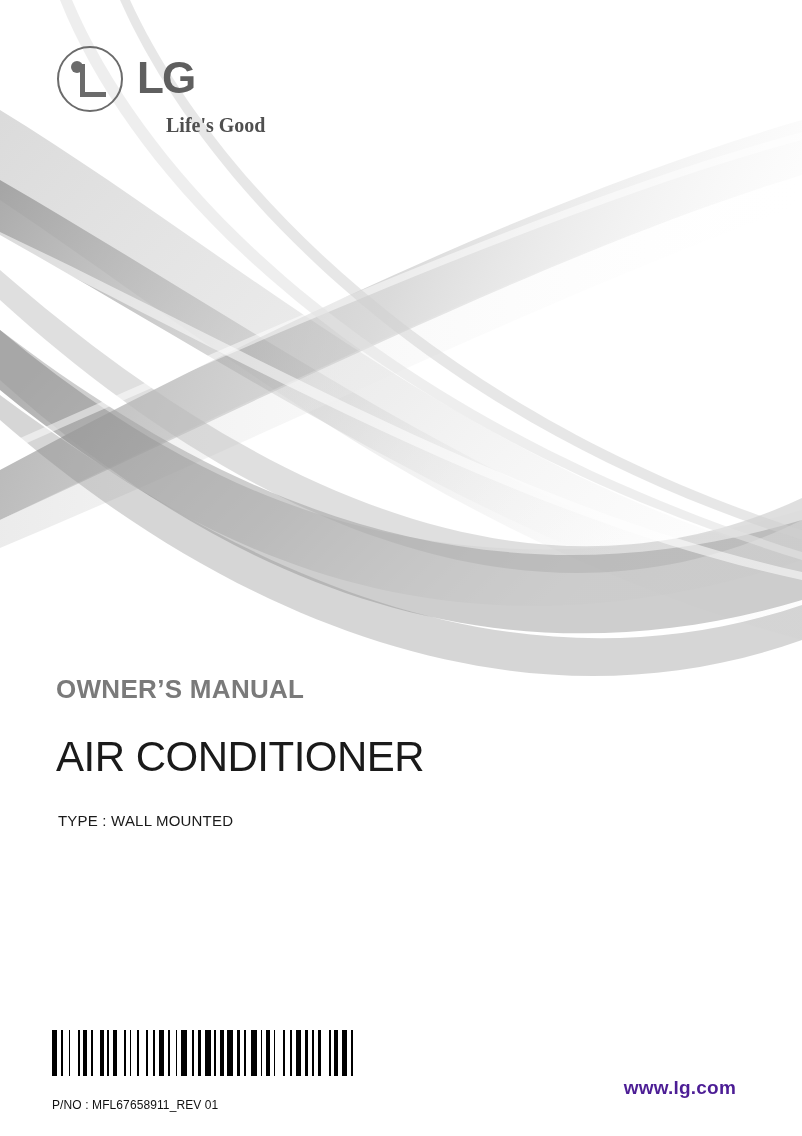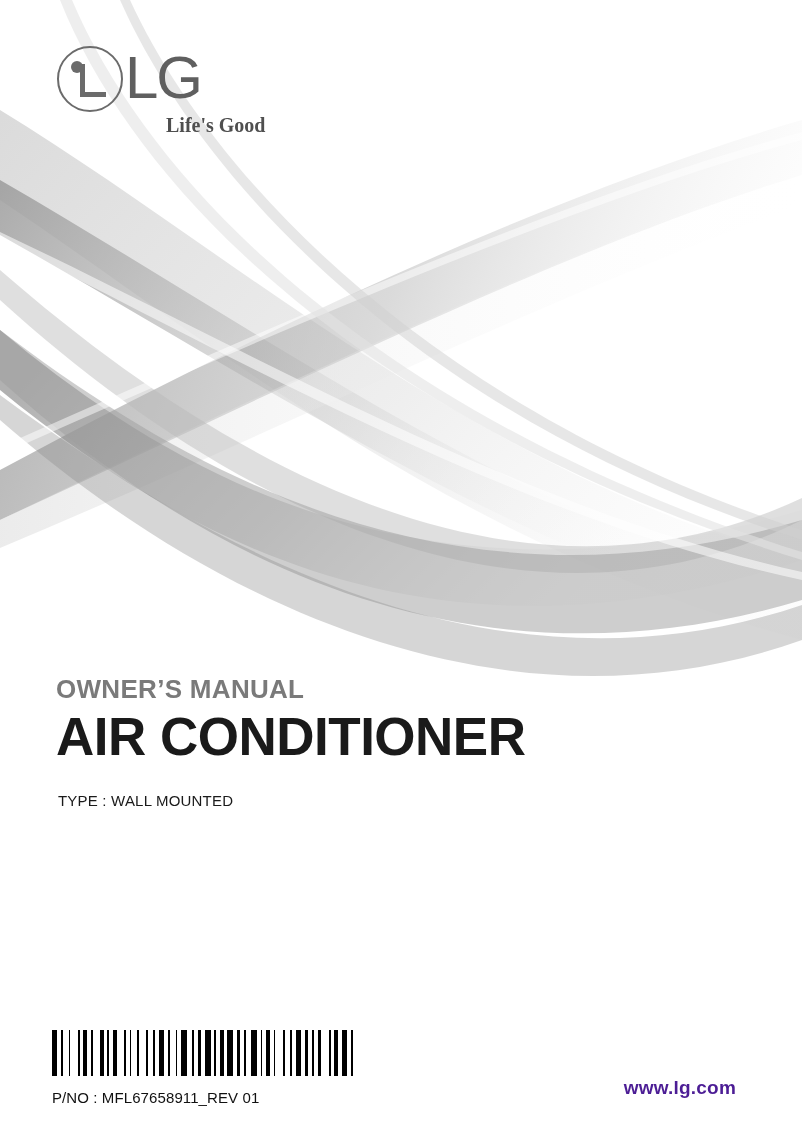--- a/index.html
+++ b/index.html
@@ -70,24 +70,24 @@
   .logo-ell-foot {
     position: absolute;
     left: 23px;
     top: 46px;
     width: 26px;
     height: 5px;
     background: #6b6b6b;
   }
   .logo-lg-text {
     position: absolute;
-    left: 68px;
+    left: 80px;
     top: -4px;
-    font-size: 60px;
-    font-weight: normal;
+    font-size: 44px;
+    font-weight: bold;
     letter-spacing: -2px;
     color: #5f5f5f;
     font-family: "Liberation Sans", sans-serif;
     line-height: 72px;
   }
   .logo-tagline {
     position: absolute;
     left: 81px;
     top: 68px;
     font-size: 20px;
@@ -107,26 +107,26 @@
   }
   .owners-manual {
     font-size: 26px;
     font-weight: bold;
     color: #7a7a7a;
     letter-spacing: 0.3px;
     line-height: 32px;
     margin: 0;
   }
   .product-title {
-    font-size: 53px;
-    font-weight: bold;
+    font-size: 42px;
+    font-weight: normal;
     color: #1a1a1a;
     letter-spacing: -0.5px;
     line-height: 62px;
-    margin: 1px 0 0 0;
+    margin: 21px 0 0 0;
   }
   .read-note {
     font-size: 17px;
     color: #202020;
     line-height: 23px;
     margin: 14px 0 0 2px;
     max-width: 500px;
   }
   .type-line {
     font-size: 15px;
@@ -146,23 +146,23 @@
     align-items: flex-end;
     height: 46px;
   }
   .barcode span {
     display: block;
     background: #000;
     height: 46px;
     margin-right: 1px;
   }
   .pno {
-    font-size: 15px;
+    font-size: 12px;
     color: #111;
-    margin-top: 13px;
+    margin-top: 22px;
     letter-spacing: 0.1px;
   }
 
   
   .website {
     position: absolute;
     right: 66px;
     top: 1077px;
     font-size: 19px;
     font-weight: bold;

